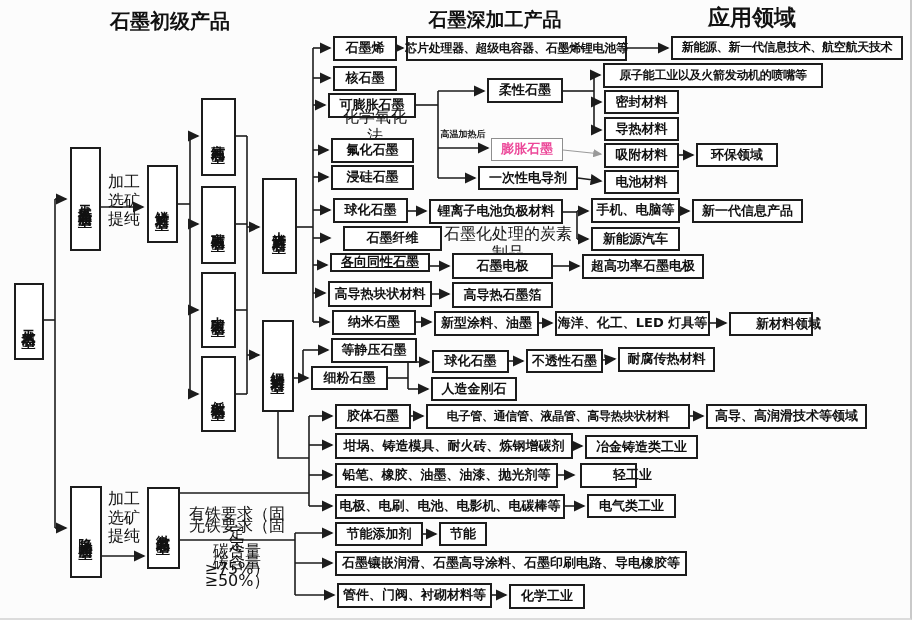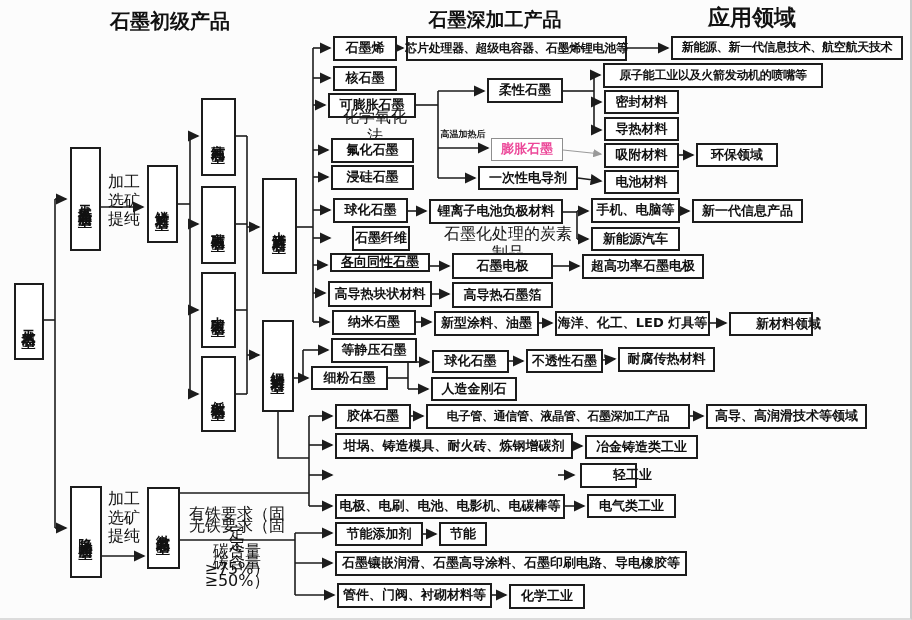--- a/index.html
+++ b/index.html
@@ -154,45 +154,46 @@
 碳含量≥75%）</div>
       <div class="node l" style="left: 184px; top: 533px; width: 106px; height: 42px;">无铁要求（固定
 碳含量≥50%）</div>
       <div class="node b" style="left: 333px; top: 36px; width: 64px; height: 25px;">石墨烯</div>
       <div class="node b" style="left: 333px; top: 66px; width: 64px; height: 25px;">核石墨</div>
       <div class="node b" style="left: 328px; top: 93px; width: 88px; height: 25px;">可膨胀石墨</div>
       <div class="node l" style="left: 337px; top: 119px; width: 76px; height: 15px;">化学氧化法</div>
       <div class="node b" style="left: 331px; top: 138px; width: 83px; height: 25px;">氟化石墨</div>
       <div class="node b" style="left: 331px; top: 165px; width: 83px; height: 25px;">浸硅石墨</div>
       <div class="node b" style="left: 333px; top: 198px; width: 75px; height: 25px;">球化石墨</div>
-      <div class="node b" style="left: 352px; top: 226px; width: 58px; height: 25px;">石墨纤维</div>
+      <div class="node b" style="left: 343px; top: 226px; width: 99px; height: 25px;">石墨纤维</div>
       <div class="node b" style="left: 330px; top: 253px; width: 100px; height: 19px; text-decoration: underline;">各向同性石墨</div>
       <div class="node b" style="left: 328px; top: 281px; width: 104px; height: 26px;">高导热块状材料</div>
       <div class="node b" style="left: 332px; top: 310px; width: 84px; height: 25px;">纳米石墨</div>
       <div class="node b" style="left: 331px; top: 338px; width: 86px; height: 25px;">等静压石墨</div>
       <div class="node b" style="left: 311px; top: 366px; width: 77px; height: 24px;">细粉石墨</div>
       <div class="node b" style="left: 335px; top: 404px; width: 76px; height: 25px;">胶体石墨</div>
       <div class="node b" style="left: 335px; top: 433px; width: 238px; height: 26px;">坩埚、铸造模具、耐火砖、炼钢增碳剂</div>
+      <div class="node b" style="left: 335px; top: 463px; width: 223px; height: 25px;">铅笔、橡胶、油墨、油漆、抛光剂等</div>
       <div class="node b" style="left: 335px; top: 494px; width: 230px; height: 25px;">电极、电刷、电池、电影机、电碳棒等</div>
       <div class="node b" style="left: 335px; top: 522px; width: 88px; height: 24px;">节能添加剂</div>
       <div class="node b" style="left: 335px; top: 551px; width: 352px; height: 25px;">石墨镶嵌润滑、石墨高导涂料、石墨印刷电路、导电橡胶等</div>
       <div class="node b" style="left: 337px; top: 583px; width: 155px; height: 25px;">管件、门阀、衬砌材料等</div>
       <div class="node b sm" style="left: 406px; top: 36px; width: 221px; height: 25px;">芯片处理器、超级电容器、石墨烯锂电池等</div>
       <div class="node b" style="left: 487px; top: 78px; width: 76px; height: 25px;">柔性石墨</div>
       <div class="node ls" style="left: 436px; top: 128px; width: 54px; height: 12px;">高温加热后</div>
       <div class="node g" style="left: 491px; top: 138px; width: 72px; height: 23px;">膨胀石墨</div>
       <div class="node b" style="left: 478px; top: 166px; width: 100px; height: 24px;">一次性电导剂</div>
       <div class="node b" style="left: 429px; top: 199px; width: 134px; height: 25px;">锂离子电池负极材料</div>
       <div class="node l" style="left: 440px; top: 236px; width: 136px; height: 15px;">石墨化处理的炭素制品</div>
       <div class="node b" style="left: 452px; top: 253px; width: 101px; height: 26px;">石墨电极</div>
       <div class="node b" style="left: 452px; top: 282px; width: 101px; height: 26px;">高导热石墨箔</div>
       <div class="node b" style="left: 434px; top: 311px; width: 105px; height: 25px;">新型涂料、油墨</div>
       <div class="node b" style="left: 432px; top: 350px; width: 77px; height: 23px;">球化石墨</div>
       <div class="node b" style="left: 431px; top: 377px; width: 86px; height: 24px;">人造金刚石</div>
-      <div class="node b sm" style="left: 426px; top: 404px; width: 264px; height: 25px;">电子管、通信管、液晶管、石墨深加工产品</div>
+      <div class="node b sm" style="left: 426px; top: 404px; width: 264px; height: 25px;">电子管、通信管、液晶管、高导热块状材料</div>
       <div class="node b" style="left: 439px; top: 522px; width: 48px; height: 24px;">节能</div>
       <div class="node b" style="left: 509px; top: 584px; width: 76px; height: 25px;">化学工业</div>
       <div class="node b sm" style="left: 671px; top: 36px; width: 232px; height: 24px;">新能源、新一代信息技术、航空航天技术</div>
       <div class="node b sm" style="left: 603px; top: 63px; width: 220px; height: 25px;">原子能工业以及火箭发动机的喷嘴等</div>
       <div class="node b" style="left: 604px; top: 90px; width: 75px; height: 24px;">密封材料</div>
       <div class="node b" style="left: 604px; top: 117px; width: 75px; height: 24px;">导热材料</div>
       <div class="node b" style="left: 604px; top: 143px; width: 75px; height: 25px;">吸附材料</div>
       <div class="node b" style="left: 696px; top: 143px; width: 82px; height: 24px;">环保领域</div>
       <div class="node b" style="left: 604px; top: 170px; width: 75px; height: 24px;">电池材料</div>
       <div class="node b" style="left: 591px; top: 198px; width: 89px; height: 25px;">手机、电脑等</div>

